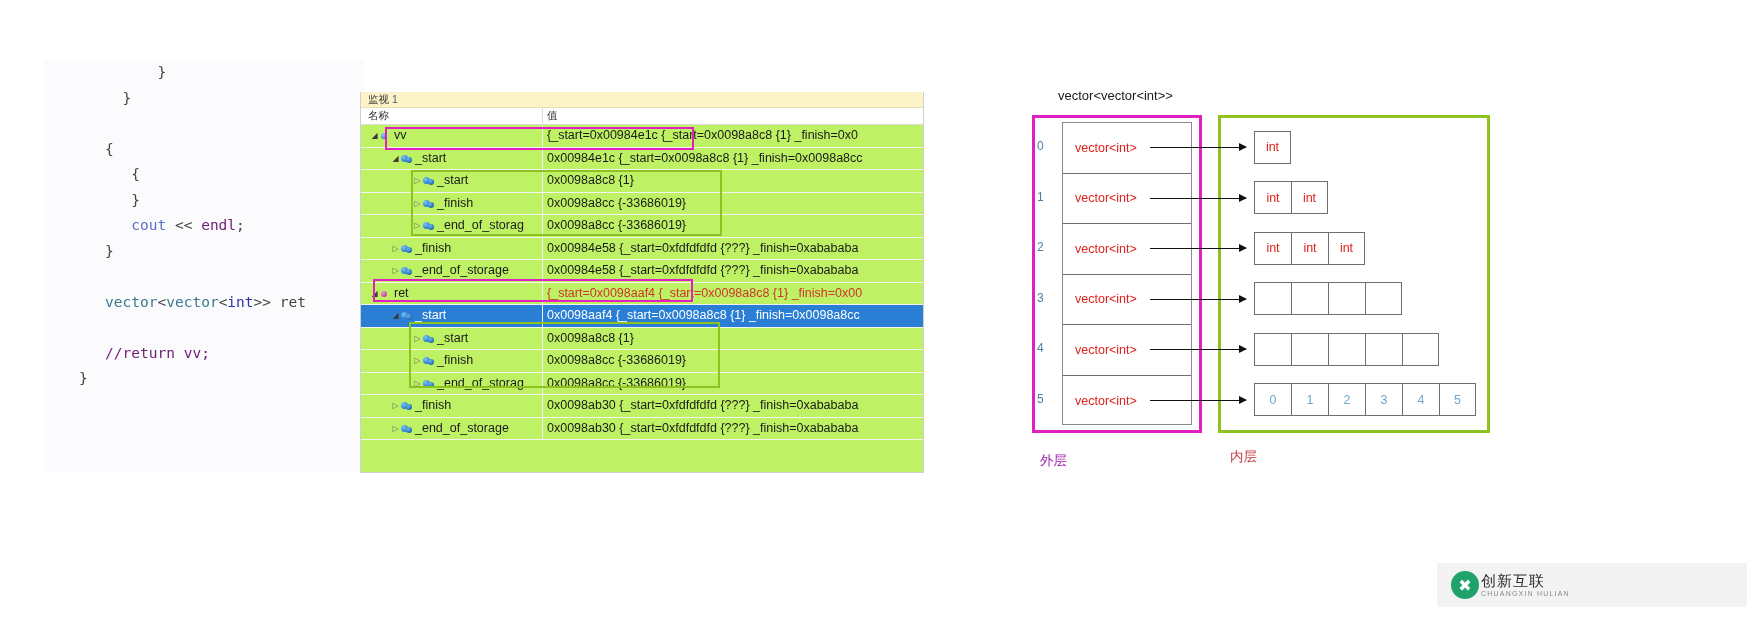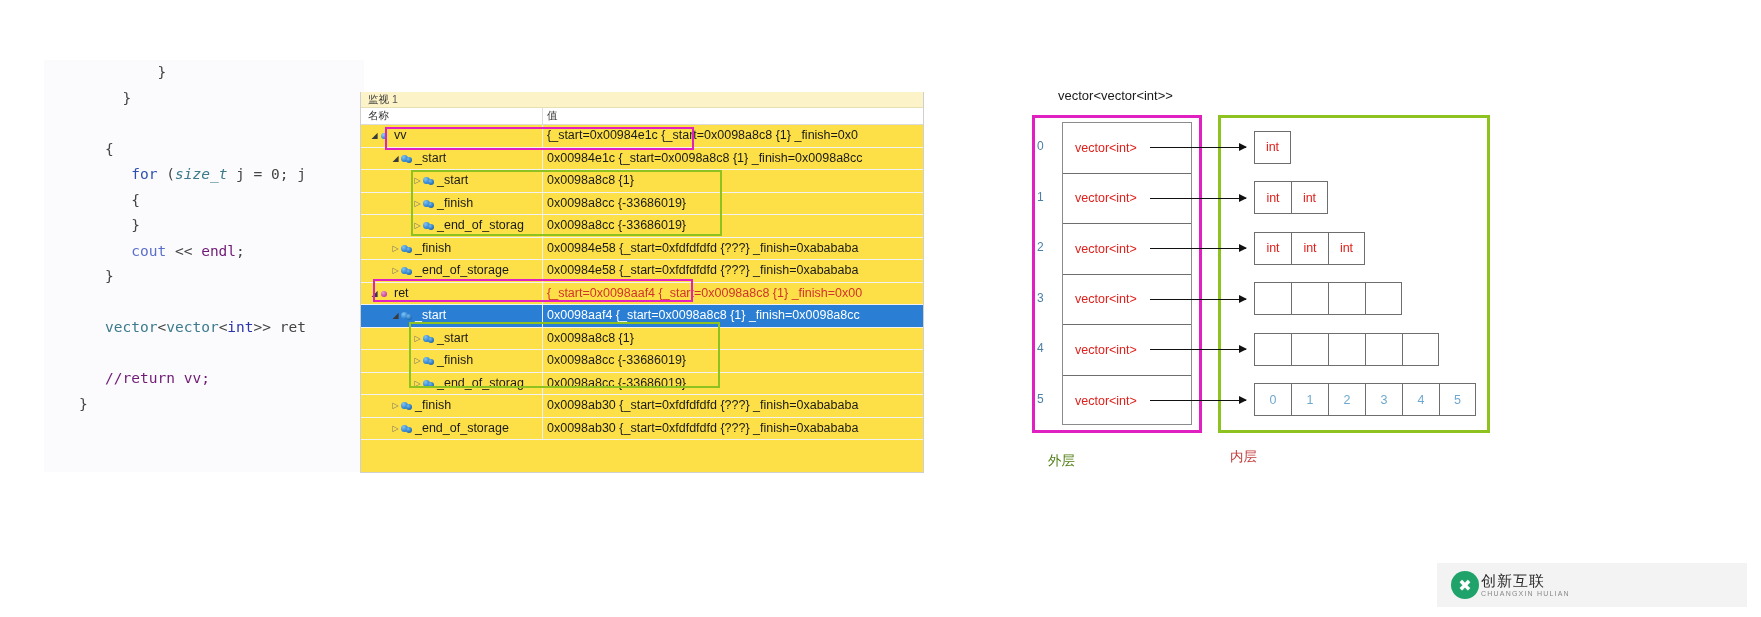--- a/index.html
+++ b/index.html
@@ -26,21 +26,21 @@
   .blu{color:#2b33b0;}
   .pl{color:#444;}
   #code-hl{
     position:absolute;left:44px;top:356px;width:320px;height:25px;
     border-top:1px solid #e4e4ec;border-bottom:1px solid #e4e4ec;
     background:#f4f4f8;
   }
   
   #watch{
     position:absolute;left:360px;top:92px;width:562px;height:380px;
-    background:#fde047;border:1px solid #cfcfcf;border-top:none;
+    background:#bef264;border:1px solid #cfcfcf;border-top:none;
     font-size:12.5px;color:#1a1a1a;overflow:hidden;
   }
   #watch-titlebar{
     height:16px;background:#fdf3c8;border-bottom:1px solid #e8dfb4;
     font-size:10.5px;color:#333;padding:1px 0 0 7px;box-sizing:border-box;
     white-space:nowrap;
   }
   #watch-titlebar .tnum{color:#555;}
   #watch-header{
     height:16px;border-bottom:1px solid #dcdcdc;background:#ffffff;
@@ -130,21 +130,21 @@
   }
   .irow{position:absolute;height:33px;display:flex;}
   .icell{
     width:37px;height:33px;border:1px solid #6e6e6e;border-right:none;
     box-sizing:border-box;display:flex;align-items:center;justify-content:center;
     font-size:12.5px;color:#e0201b;background:#fff;
   }
   .icell:last-child{border-right:1px solid #6e6e6e;}
   .icell.num{color:#6fa8cf;}
   .legend{position:absolute;font-size:13.5px;white-space:nowrap;}
-  #legend-outer{left:48px;top:382px;color:#4d7c0f;}
+  #legend-outer{left:40px;top:382px;color:#a21caf;}
   #legend-inner{left:230px;top:378px;color:#c03a3a;}
   
   #watermark{
     position:absolute;right:14px;bottom:10px;width:310px;height:44px;
     background:#f3f3f3;display:flex;align-items:center;padding-left:14px;
     box-sizing:border-box;
   }
   #wm-logo{
     width:28px;height:28px;border-radius:50%;background:#20a36a;
     display:flex;align-items:center;justify-content:center;flex:none;
@@ -157,21 +157,20 @@
 </head>
 <body>
 
 <div id="code-hl"></div>
 <div id="code-panel">
   <div id="code-lines">
       <div class="code-line"><span>             </span><span class="pl">}</span></div>
       <div class="code-line"><span>         </span><span class="pl">}</span></div>
       <div class="code-line">&nbsp;</div>
       <div class="code-line"><span>       </span><span class="pl">{</span></div>
-      <div class="code-line"><span>          </span><span class="kw">for</span><span class="pl"> (</span><span class="ital">size_t</span><span class="pl"> j = 0; j</span></div>
       <div class="code-line"><span>          </span><span class="pl">{</span></div>
       <div class="code-line"><span>          </span><span class="pl">}</span></div>
       <div class="code-line"><span>          </span><span class="kw2">cout</span><span class="pl"> &lt;&lt; </span><span class="str">endl</span><span class="pl">;</span></div>
       <div class="code-line"><span>       </span><span class="pl">}</span></div>
       <div class="code-line">&nbsp;</div>
       <div class="code-line"><span>       </span><span class="typ">vector</span><span class="pl">&lt;</span><span class="typ">vector</span><span class="pl">&lt;</span><span class="blu">int</span><span class="pl">&gt;&gt; ret</span></div>
       <div class="code-line">&nbsp;</div>
       <div class="code-line"><span>       </span><span class="cmt">//return vv;</span></div>
       <div class="code-line"><span>    </span><span class="pl">}</span></div>
       <div class="code-line"></div>

